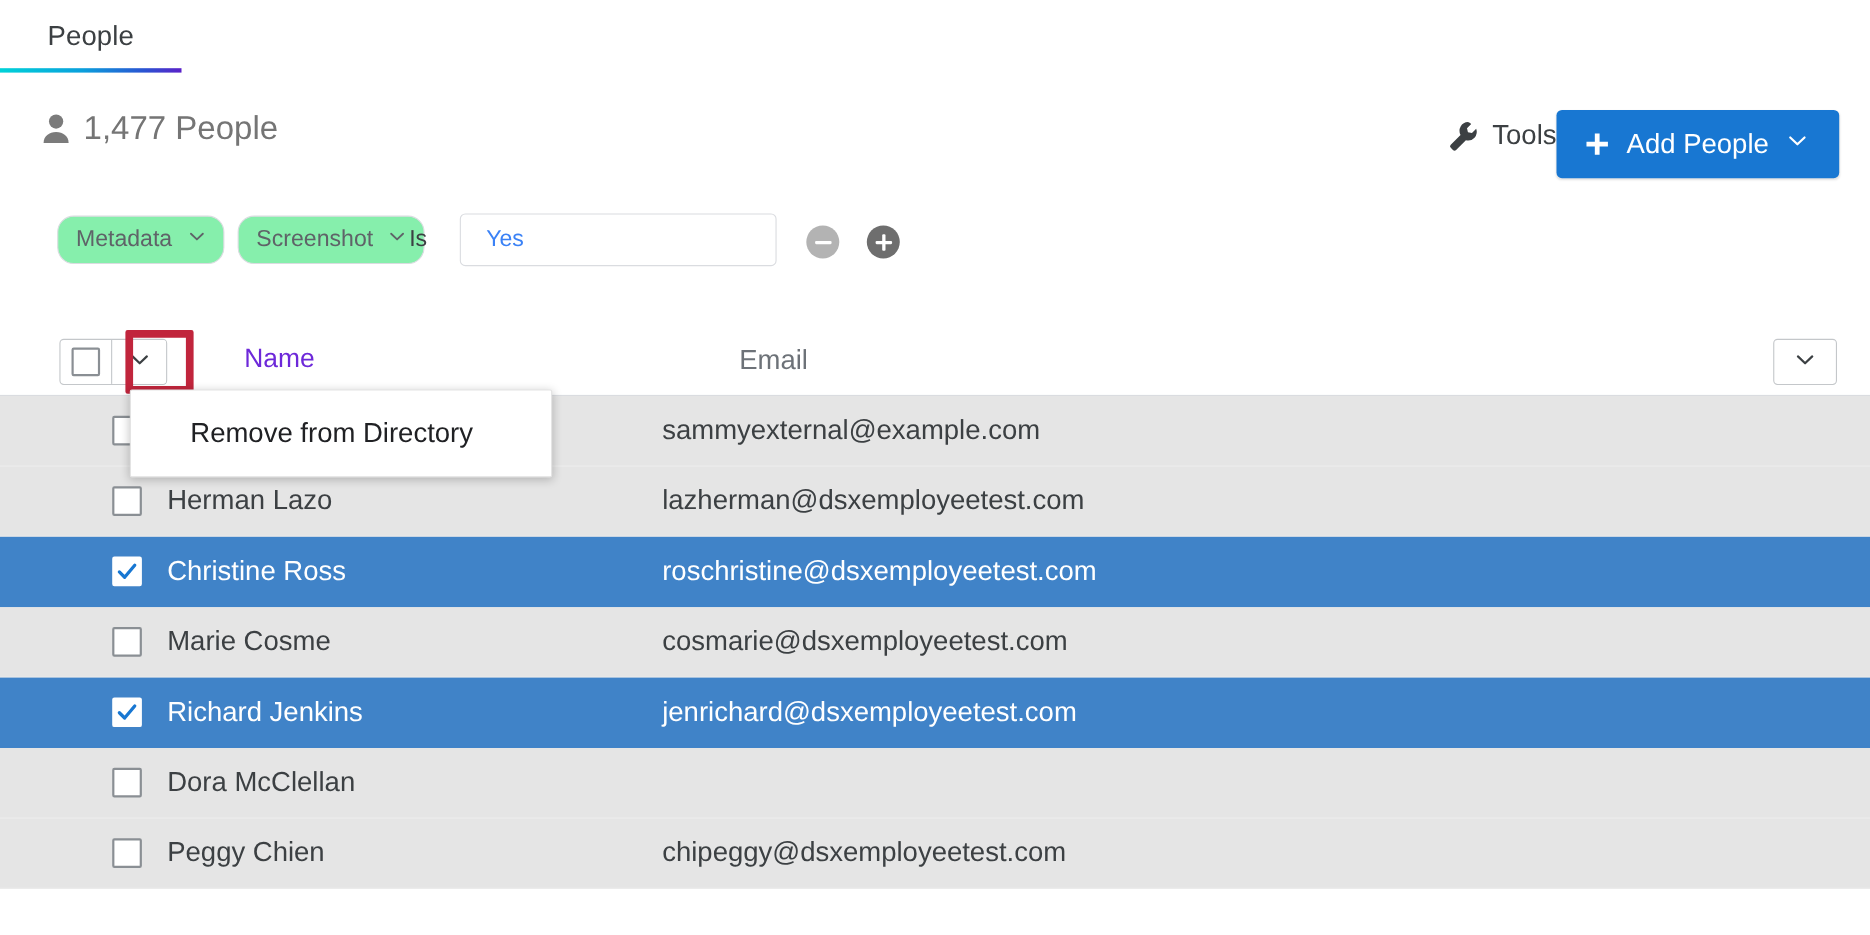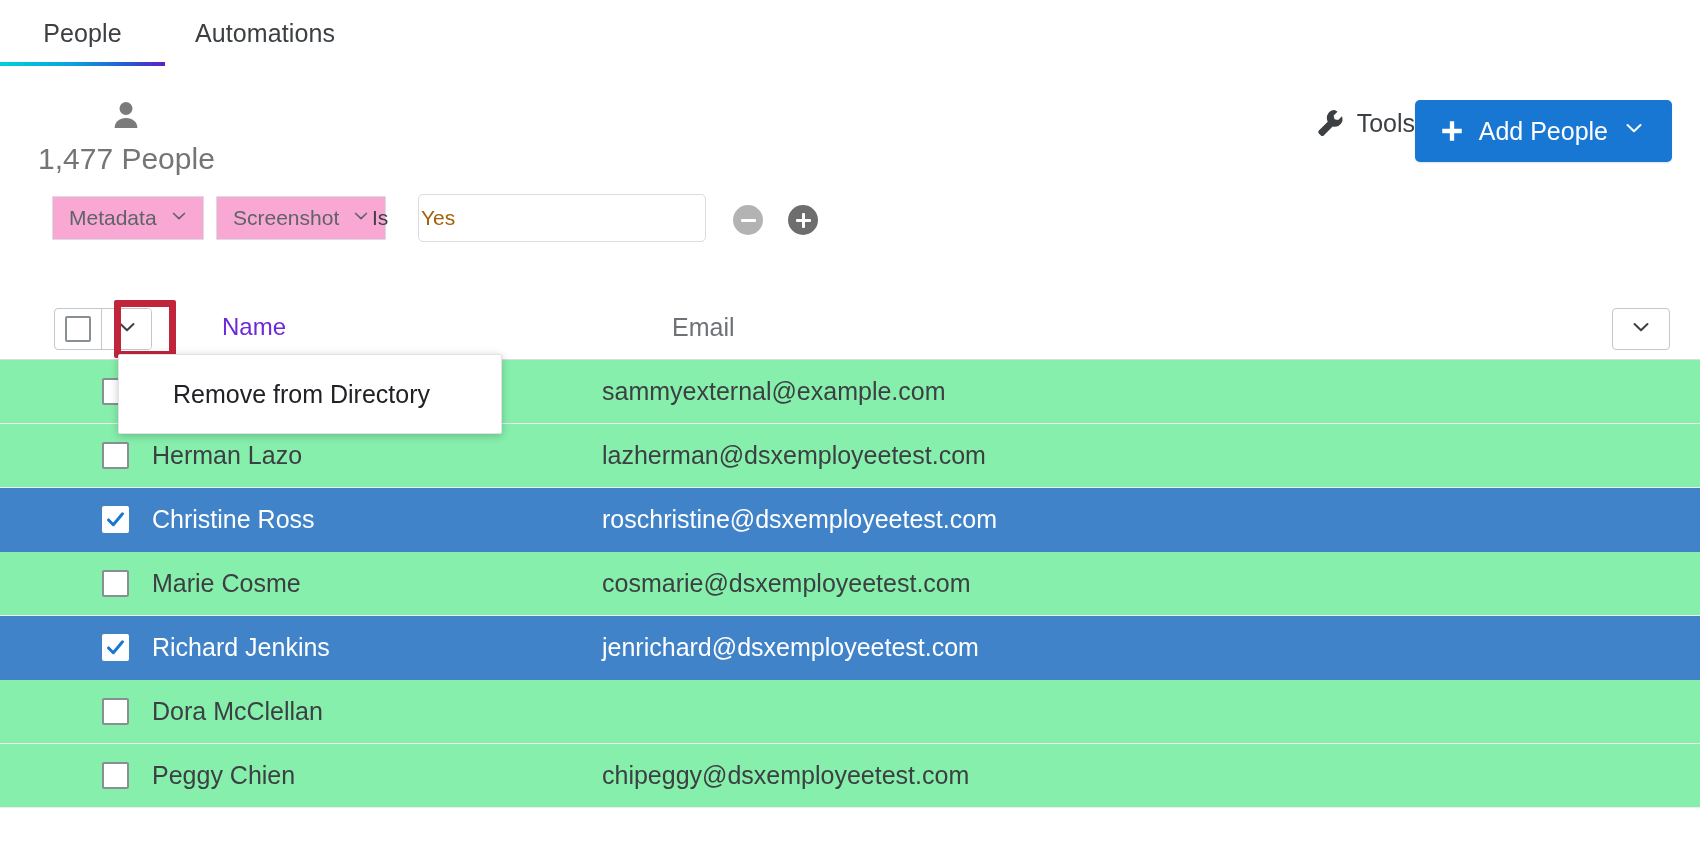--- a/index.html
+++ b/index.html
@@ -24,21 +24,21 @@
   .tab-underline {
     position:absolute; left:0; top:62px; width:165px; height:4px;
     background: linear-gradient(90deg,#00d2d8 0%, #0aa0dc 45%, #2b52d2 80%, #5a21c9 100%);
   }
 
   
   .headrow { position:absolute; left:0; top:86px; width:1700px; height:80px; }
   .people-count {
     position:absolute; left:38px; top:14px;
     display:flex; align-items:center; gap:12px;
-    font-size:30px; color:#757575; font-weight:400;flex-direction:column;
+    font-size:30px; color:#757575; font-weight:400;
   }
   .person-icon { display:block; width:26px; height:30px; }
 
   .tools-btn {
     position:absolute; right:250px; top:22px;
     display:flex; align-items:center; gap:11px;
     font-size:25px; color:#3c4043; cursor:pointer;
   }
   .wrench-icon { display:block; width:30px; height:30px; }
   .chev { display:block; }
@@ -50,37 +50,37 @@
     display:flex; align-items:center; gap:14px;
     color:#fff; font-size:25px; font-weight:400;
     cursor:pointer; box-shadow:0 1px 2px rgba(0,0,0,.12);
   }
   .plus-icon { display:block; width:26px; height:26px; }
 
   
   .filterrow { position:absolute; left:0; top:196px; width:1700px; height:60px; }
   .pill {
     position:absolute; top:0; height:44px;
-    background:#f9a8d4; border:1px solid #dadce0; border-radius:1px;
+    background:#86efac; border:1px solid #dadce0; border-radius:15px;
     display:flex; align-items:center; gap:12px;
     padding:0 14px 0 16px;
     font-size:21px; color:#5f6368; cursor:pointer;
   }
   .pill-metadata { left:52px; }
   .pill-screenshot { left:216px; }
   .filter-is {
     position:absolute; left:372px; top:10px;
     font-size:21px; color:#3c4043;
   }
   .filter-value {
     position:absolute; left:418px; top:-2px;
     width:288px; height:48px;
     border:1px solid #dadce0; border-radius:5px;
-    background:#fff; font-size:21px; color:#a16207;
-    padding:0 2px; font-family:"Liberation Sans", sans-serif;
+    background:#fff; font-size:21px; color:#3b82f6;
+    padding:0 23px; font-family:"Liberation Sans", sans-serif;
     outline:none;
   }
   .circ-btn {
     position:absolute; top:9px; width:30px; height:30px;
     border-radius:50%; display:flex; align-items:center; justify-content:center;
     cursor:pointer;
   }
   .circ-minus { left:733px; background:#b3b3b3; }
   .circ-plus  { left:788px; background:#6e6e6e; }
   .circ-bar-h { width:15px; height:3px; background:#fff; border-radius:1px; }
@@ -116,21 +116,21 @@
     position:absolute; right:30px; top:12px;
     width:58px; height:42px;
     border:1px solid #c4c7ca; border-radius:4px; background:#fff;
     display:flex; align-items:center; justify-content:center; cursor:pointer;
   }
 
   .trow {
     position:relative; height:64px;
     border-bottom:1px solid #ececec;
     display:flex; align-items:center;
-    background:#86efac;
+    background:#e5e5e5;
   }
   .trow.selected { background:#4083c8; border-bottom-color:#4083c8; }
   .cell-cb { width:152px; display:flex; align-items:center; justify-content:flex-start; padding-left:102px; }
   .cb {
     width:27px; height:27px; border-radius:2px;
     border:2px solid #8a8f94; background:#fff;
     display:flex; align-items:center; justify-content:center; cursor:pointer;
   }
   .cb.checked { border-color:#fff; }
   .cb-check { display:block; width:21px; height:21px; }
@@ -154,23 +154,20 @@
   }
 </style>
 </head>
 <body>
 
 <div id="app">
 
   <div class="tabbar">
     <div class="tab tab-people">
       <span>People</span>
-    </div>
-    <div class="tab tab-autom">
-      <span>Automations</span>
     </div>
     <div class="tab-underline"></div>
   </div>
 
   <div class="headrow">
 
     <div class="people-count">
       <span class="person-icon">
         <svg viewBox="0 0 24 26" width="26" height="30" aria-hidden="true">
           <circle cx="12" cy="7" r="6" fill="#7b7b7b"></circle>

